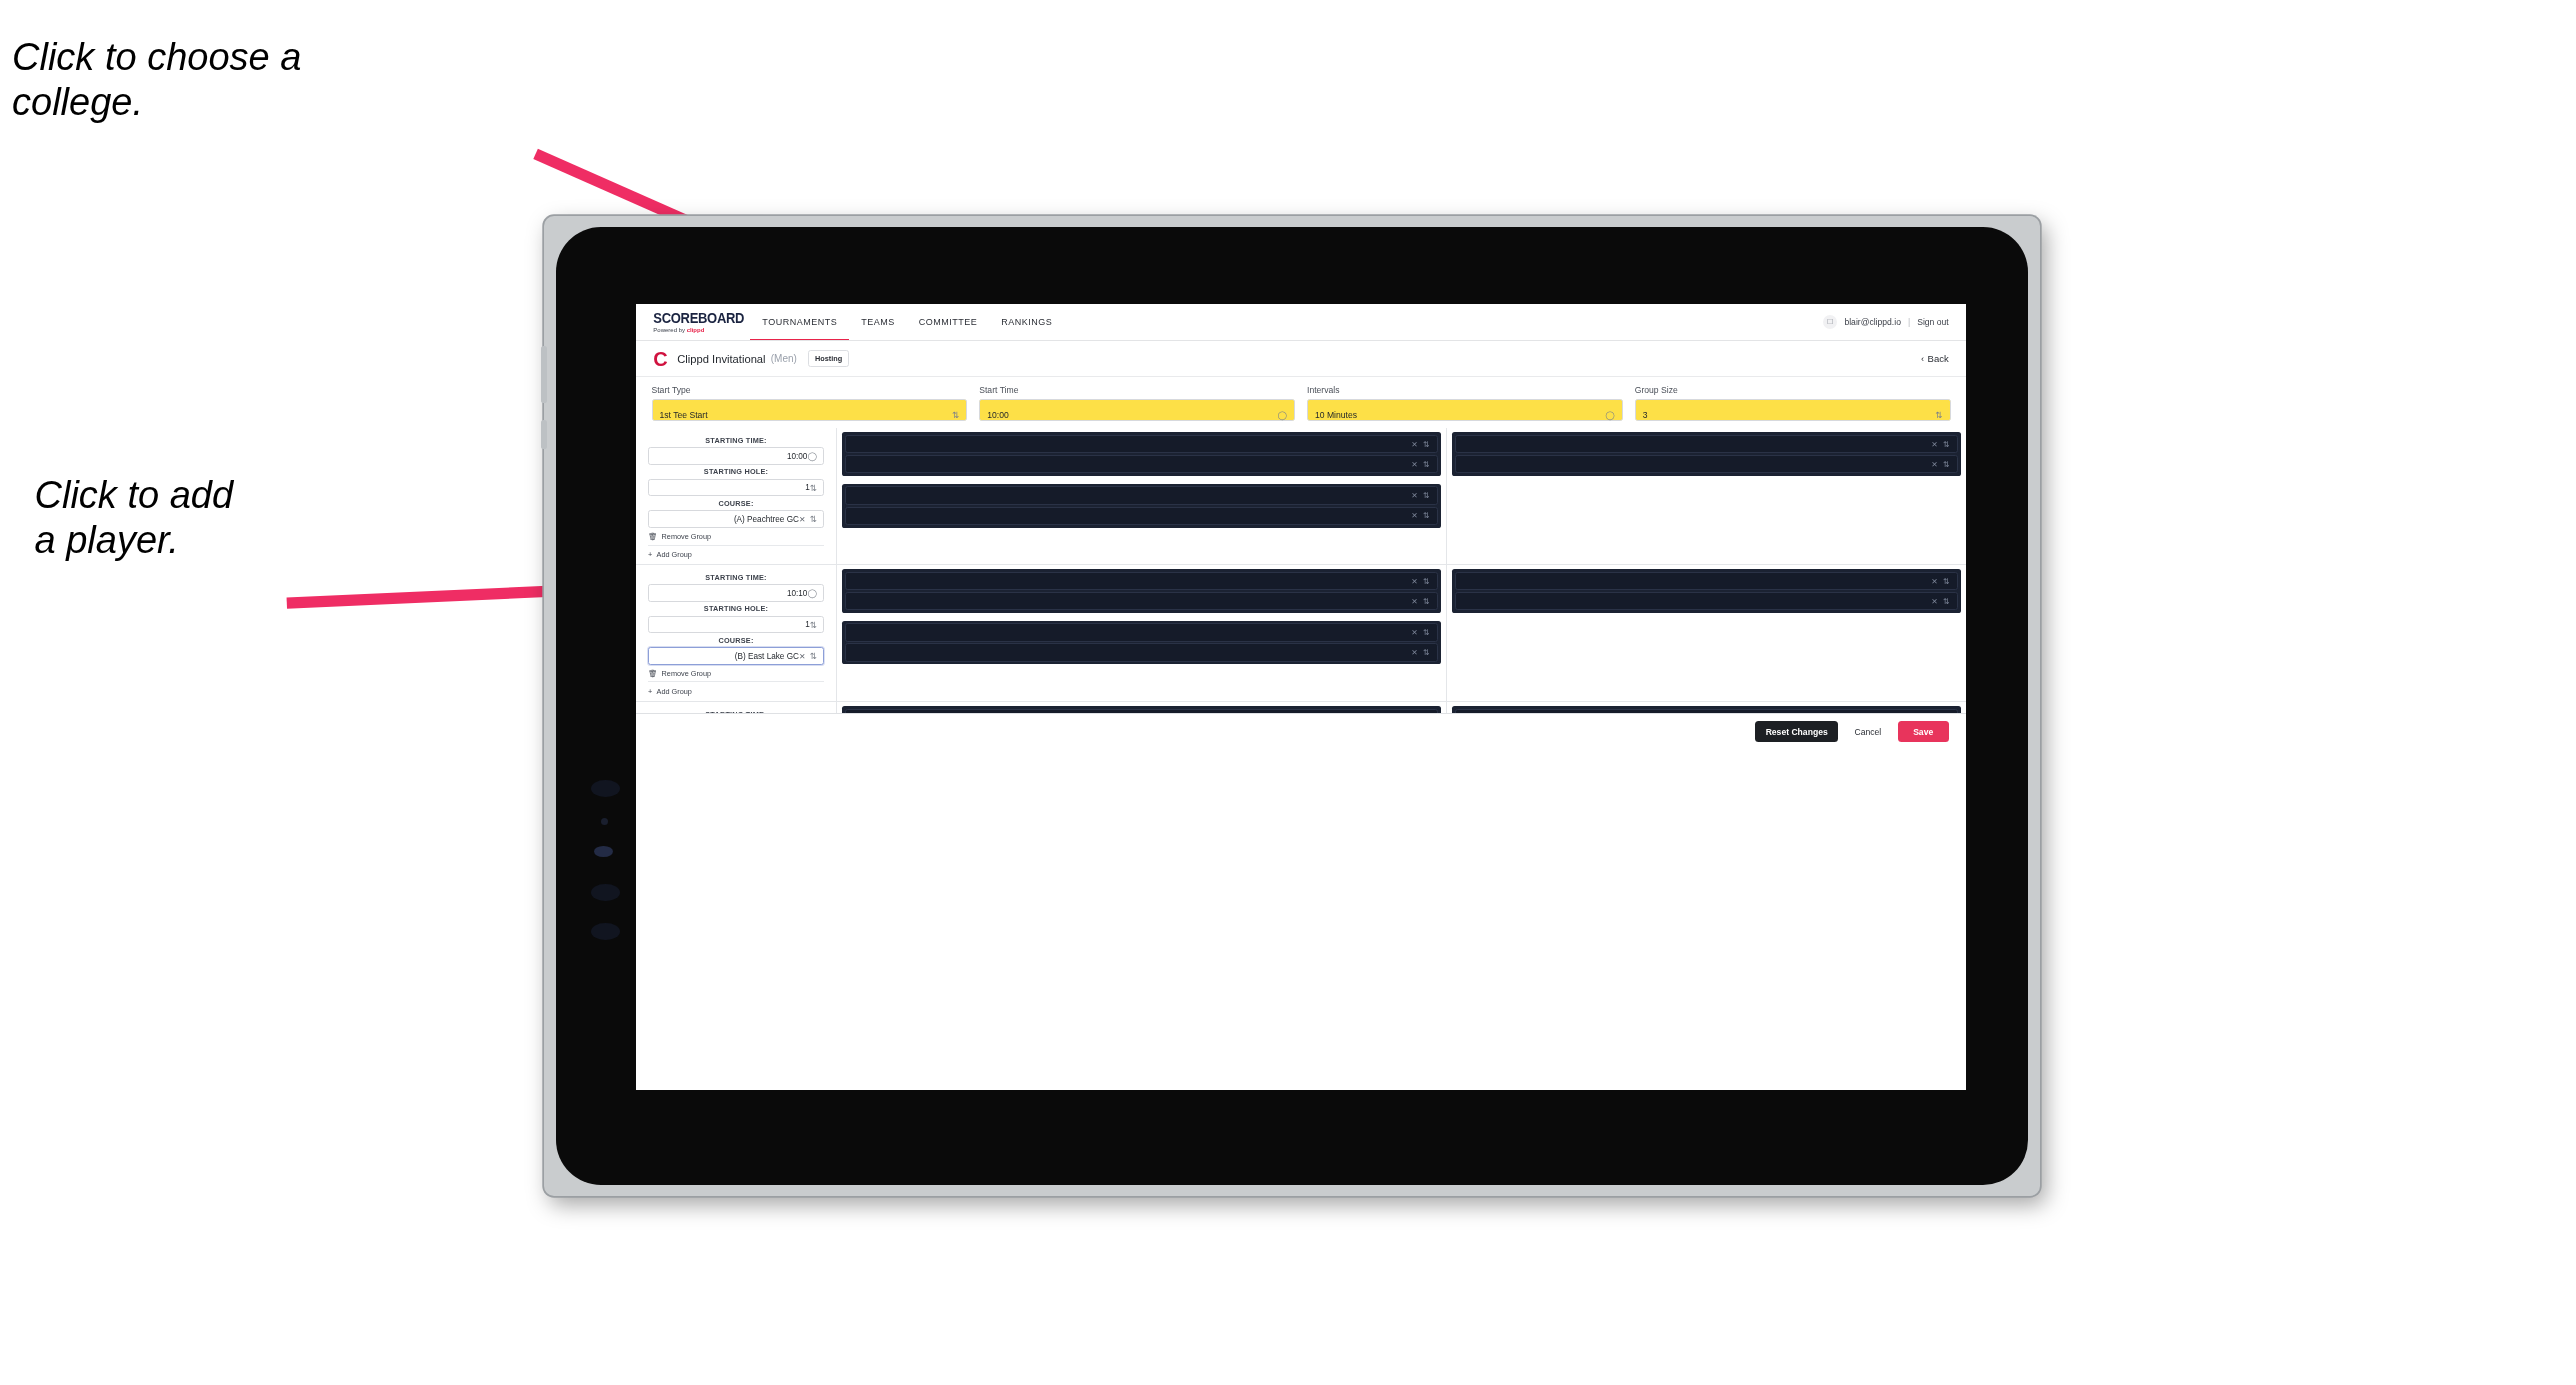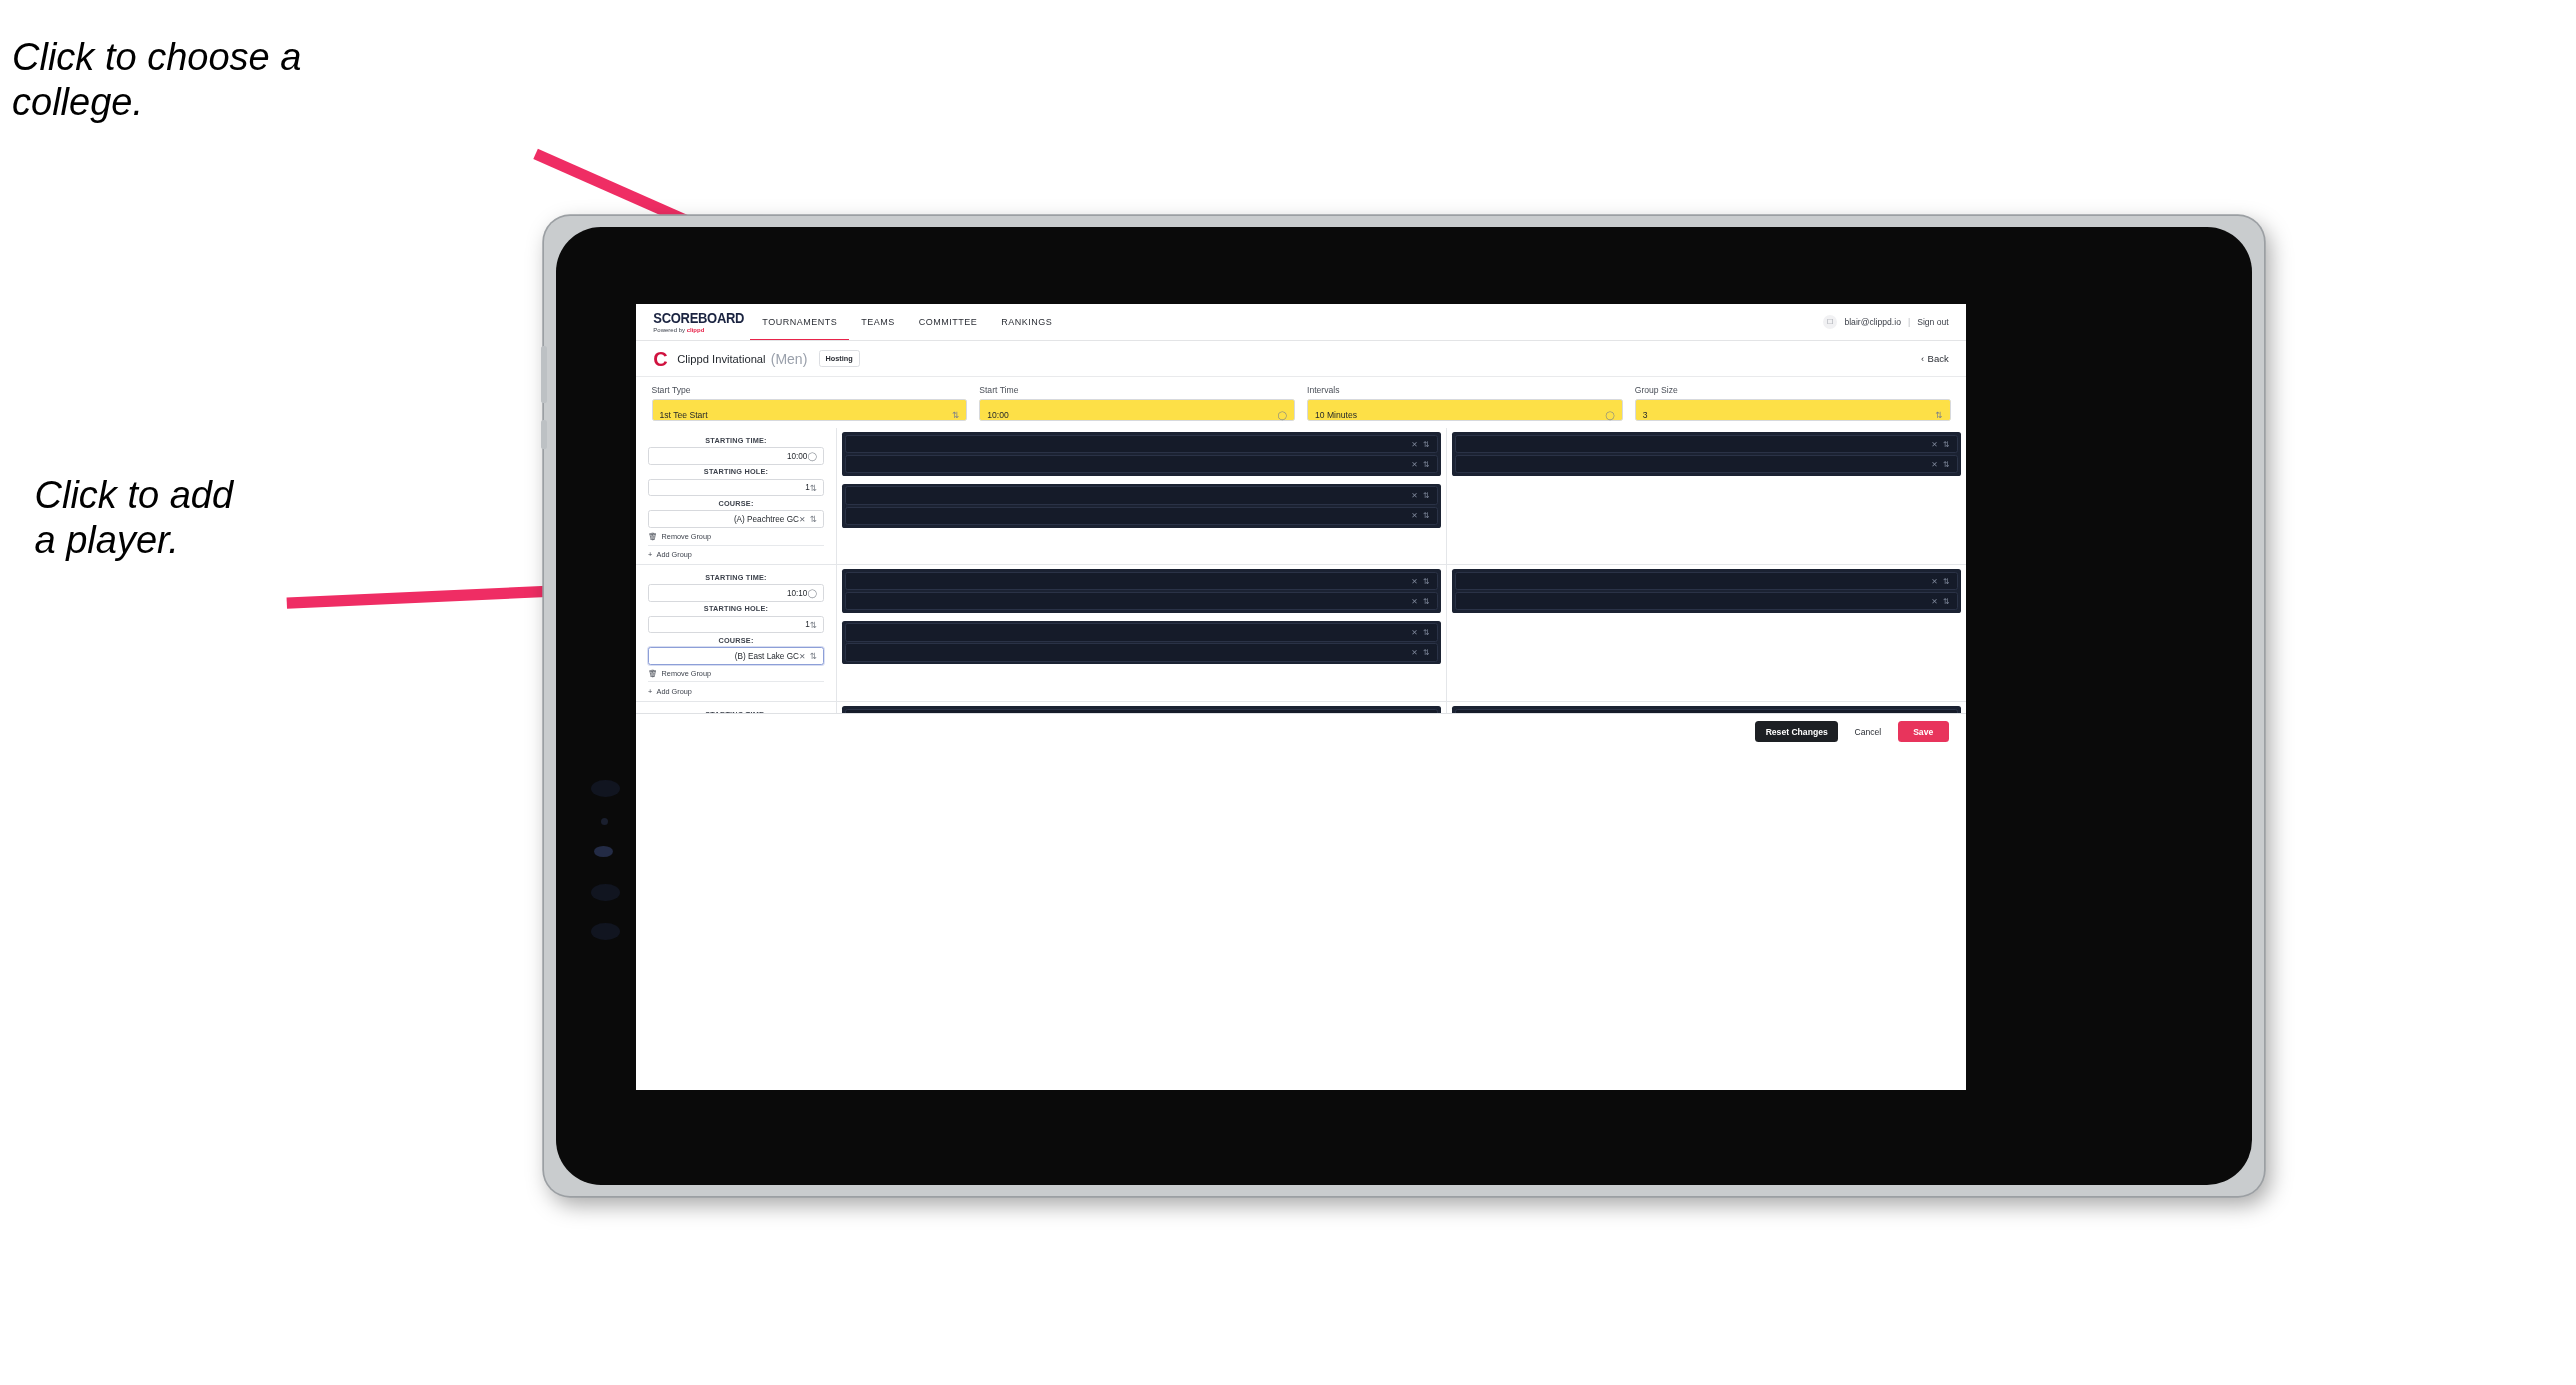--- a/index.html
+++ b/index.html
@@ -7,22 +7,22 @@
        font-family:"Liberation Sans",sans-serif;color:#1a1a1a;}
 
   
   .annot{position:absolute;font-size:38px;line-height:1.18;color:#000;white-space:pre-line;font-style:italic;}
   #annot-college{left:12px;top:35px;width:518px;}
   #annot-player{left:22.5px;top:473px;width:415px;margin-left:12px;}
 
   .arrow-svg{position:absolute;left:0;top:0;width:2576px;height:1386px;pointer-events:none;}
 
   
-  #tablet{position:absolute;left:544px;top:216px;width:1720px;height:980px;
-          background:#c9ccce;border-radius:26px;
+  #tablet{position:absolute;left:544px;top:216px;width:1496px;height:980px;
+          background:#c9ccce;border-radius:10px;
           box-shadow:0 0 0 1.7px #9b9fa3, 5.2px 8.6px 22.5px rgba(0,0,0,.35);}
   #tablet-bezel{position:absolute;left:12px;top:11.2px;right:12px;bottom:11.2px;
           background:#0a0a0a;border-radius:45px;}
   #screen{position:absolute;left:92px;top:88px;width:1330px;height:786px;background:#fff;overflow:hidden;}
 
   .side-btn{position:absolute;background:#bdc1c4;border-radius:2.6px;}
   #btn-power{left:-2.6px;top:130px;width:5.2px;height:57px;}
   #btn-vol{left:-2.6px;top:204px;width:5.2px;height:29px;}
   .bz-dot{position:absolute;background:#111520;border-radius:50%;}
   #dot1{left:35px;top:553px;width:29px;height:17.3px;}
@@ -42,21 +42,21 @@
   .navitem.active{border-bottom:1.7px solid #e8234a;}
   #nav-right{margin-left:auto;display:flex;align-items:center;padding-right:17.3px;gap:7px;font-size:8.6px;color:#3b3f48;}
   #user-avatar{width:14.7px;height:14.7px;border-radius:50%;background:#f1f1f3;display:flex;align-items:center;justify-content:center;
                font-size:7px;color:#8a8e96;}
   .sep{color:#b9bcc2;}
 
   
   #tourbar{height:35px;display:flex;align-items:center;padding:0 17.3px;border-bottom:0.9px solid #e9eaec;background:#fff;}
   #clogo{font-size:20px;font-weight:bold;color:#d0123f;line-height:1;margin-right:9.5px;font-family:"Liberation Sans",sans-serif;}
   #tour-name{font-size:11.2px;color:#1f2329;}
-  #tour-gender{font-size:14px;color:#9aa0ab;margin-left:5.2px;}
+  #tour-gender{font-size:10px;color:#9aa0ab;margin-left:5.2px;}
   #hosting-badge{margin-left:11.2px;border:0.9px solid #dcdee2;border-radius:2.6px;padding:2.6px 6px;font-size:7.3px;font-weight:bold;color:#2a2d34;}
   #back-link{margin-left:auto;font-size:9.5px;color:#2a2d34;display:flex;align-items:center;gap:3.5px;cursor:pointer;}
 
   
   #settings{display:flex;padding:7.8px 15.5px 7px 15.5px;gap:12px;background:#fff;}
   .fld{flex:1;display:flex;flex-direction:column;}
   .fld-label{font-size:8.6px;color:#4a4f58;margin-bottom:4.3px;}
   .fld-box{height:20px;border:0.9px solid #d7d9dd;border-radius:2.6px;display:flex;align-items:flex-end;
            padding:0 7px;font-size:8.6px;color:#1f2329;background:#fde047;}
   .fld-val{flex:1;}

